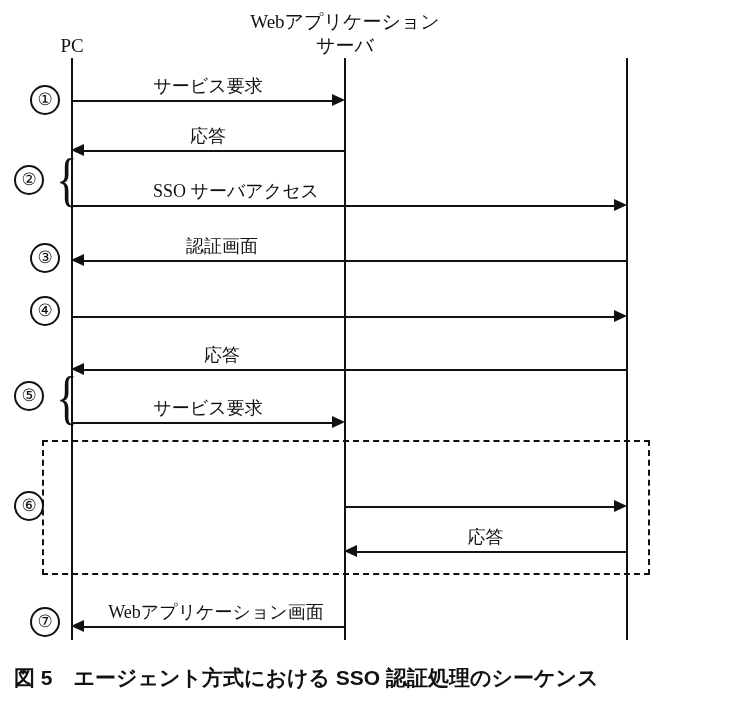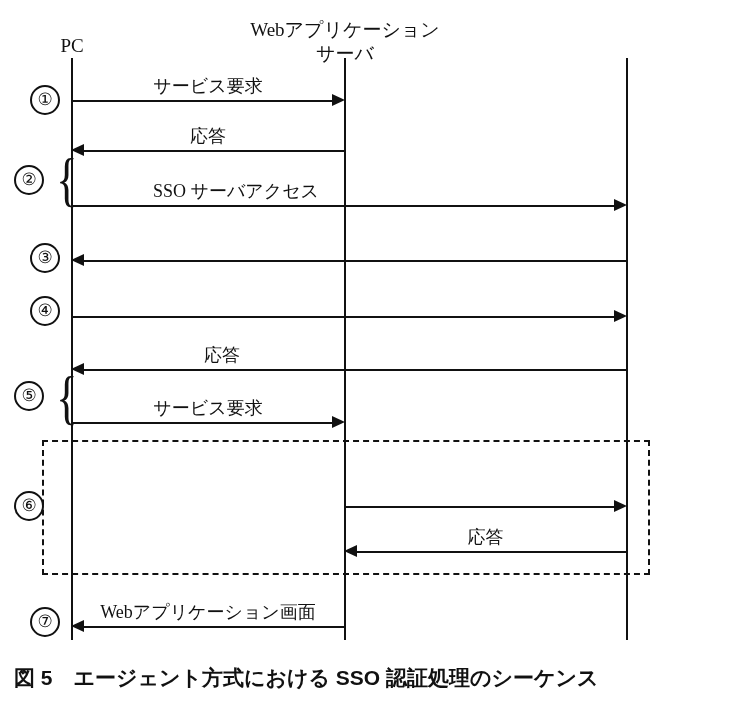--- a/index.html
+++ b/index.html
@@ -97,21 +97,21 @@
     color: #111;
     font-family: "Liberation Sans", sans-serif;
   }
 </style>
 </head>
 <body>
 
 <div id="canvas">
 
   <div class="lifeline-label" style="left:22px; top:34px; width:100px;">PC</div>
-  <div class="lifeline-label" style="left:225px; top:18px; width:240px;text-align:center;">Webアプリケーション<br>サーバ</div>
+  <div class="lifeline-label" style="left:225px; top:10px; width:240px;text-align:center;">Webアプリケーション<br>サーバ</div>
 
   <div class="lifeline" style="left:71px; top:58px; height:582px;"></div>
   <div class="lifeline" style="left:344px; top:58px; height:582px;"></div>
   <div class="lifeline" style="left:626px; top:58px; height:582px;"></div>
 
   <div class="dashed-box" style="left:42px; top:440px; width:608px; height:135px;"></div>
 
   <div class="brace" style="left:56px; top:140px; width:20px; height:78px;">
       <span class="brace-glyph">{</span>
     </div>
@@ -132,20 +132,21 @@
   <div class="arrowhead arrow-right" style="left:332px; top:94px;"></div>
 
   <div class="msg-label" style="left:72px; top:124px; width:272px;">応答</div>
   <div class="msg-line" style="left:84px; top:150px; width:260px;"></div>
   <div class="arrowhead arrow-left" style="left:71px; top:144px;"></div>
 
   <div class="msg-label" style="left:86px; top:179px; width:300px;">SSO サーバアクセス</div>
   <div class="msg-line" style="left:72px; top:205px; width:542px;"></div>
   <div class="arrowhead arrow-right" style="left:614px; top:199px;"></div>
 
+  <div class="msg-label" style="left:72px; top:234px; width:300px;">認証画面</div>
   <div class="msg-line" style="left:84px; top:260px; width:542px;"></div>
   <div class="arrowhead arrow-left" style="left:71px; top:254px;"></div>
 
   <div class="msg-line" style="left:72px; top:316px; width:542px;"></div>
   <div class="arrowhead arrow-right" style="left:614px; top:310px;"></div>
 
   <div class="msg-label" style="left:72px; top:343px; width:300px;">応答</div>
   <div class="msg-line" style="left:84px; top:369px; width:542px;"></div>
   <div class="arrowhead arrow-left" style="left:71px; top:363px;"></div>
 
@@ -153,19 +154,19 @@
   <div class="msg-line" style="left:72px; top:422px; width:260px;"></div>
   <div class="arrowhead arrow-right" style="left:332px; top:416px;"></div>
 
   <div class="msg-line" style="left:345px; top:506px; width:269px;"></div>
   <div class="arrowhead arrow-right" style="left:614px; top:500px;"></div>
 
   <div class="msg-label" style="left:345px; top:525px; width:281px;">応答</div>
   <div class="msg-line" style="left:357px; top:551px; width:269px;"></div>
   <div class="arrowhead arrow-left" style="left:344px; top:545px;"></div>
 
-  <div class="msg-label" style="left:72px; top:600px; width:272px;">Webアプリケーション画面</div>
+  <div class="msg-label" style="left:80px; top:600px; width:272px;">Webアプリケーション画面</div>
   <div class="msg-line" style="left:84px; top:626px; width:260px;"></div>
   <div class="arrowhead arrow-left" style="left:71px; top:620px;"></div>
 
   <div class="caption" style="left:14px; top:664px;">図 5　エージェント方式における SSO 認証処理のシーケンス</div>
 
 </div>
 
 </body></html>

